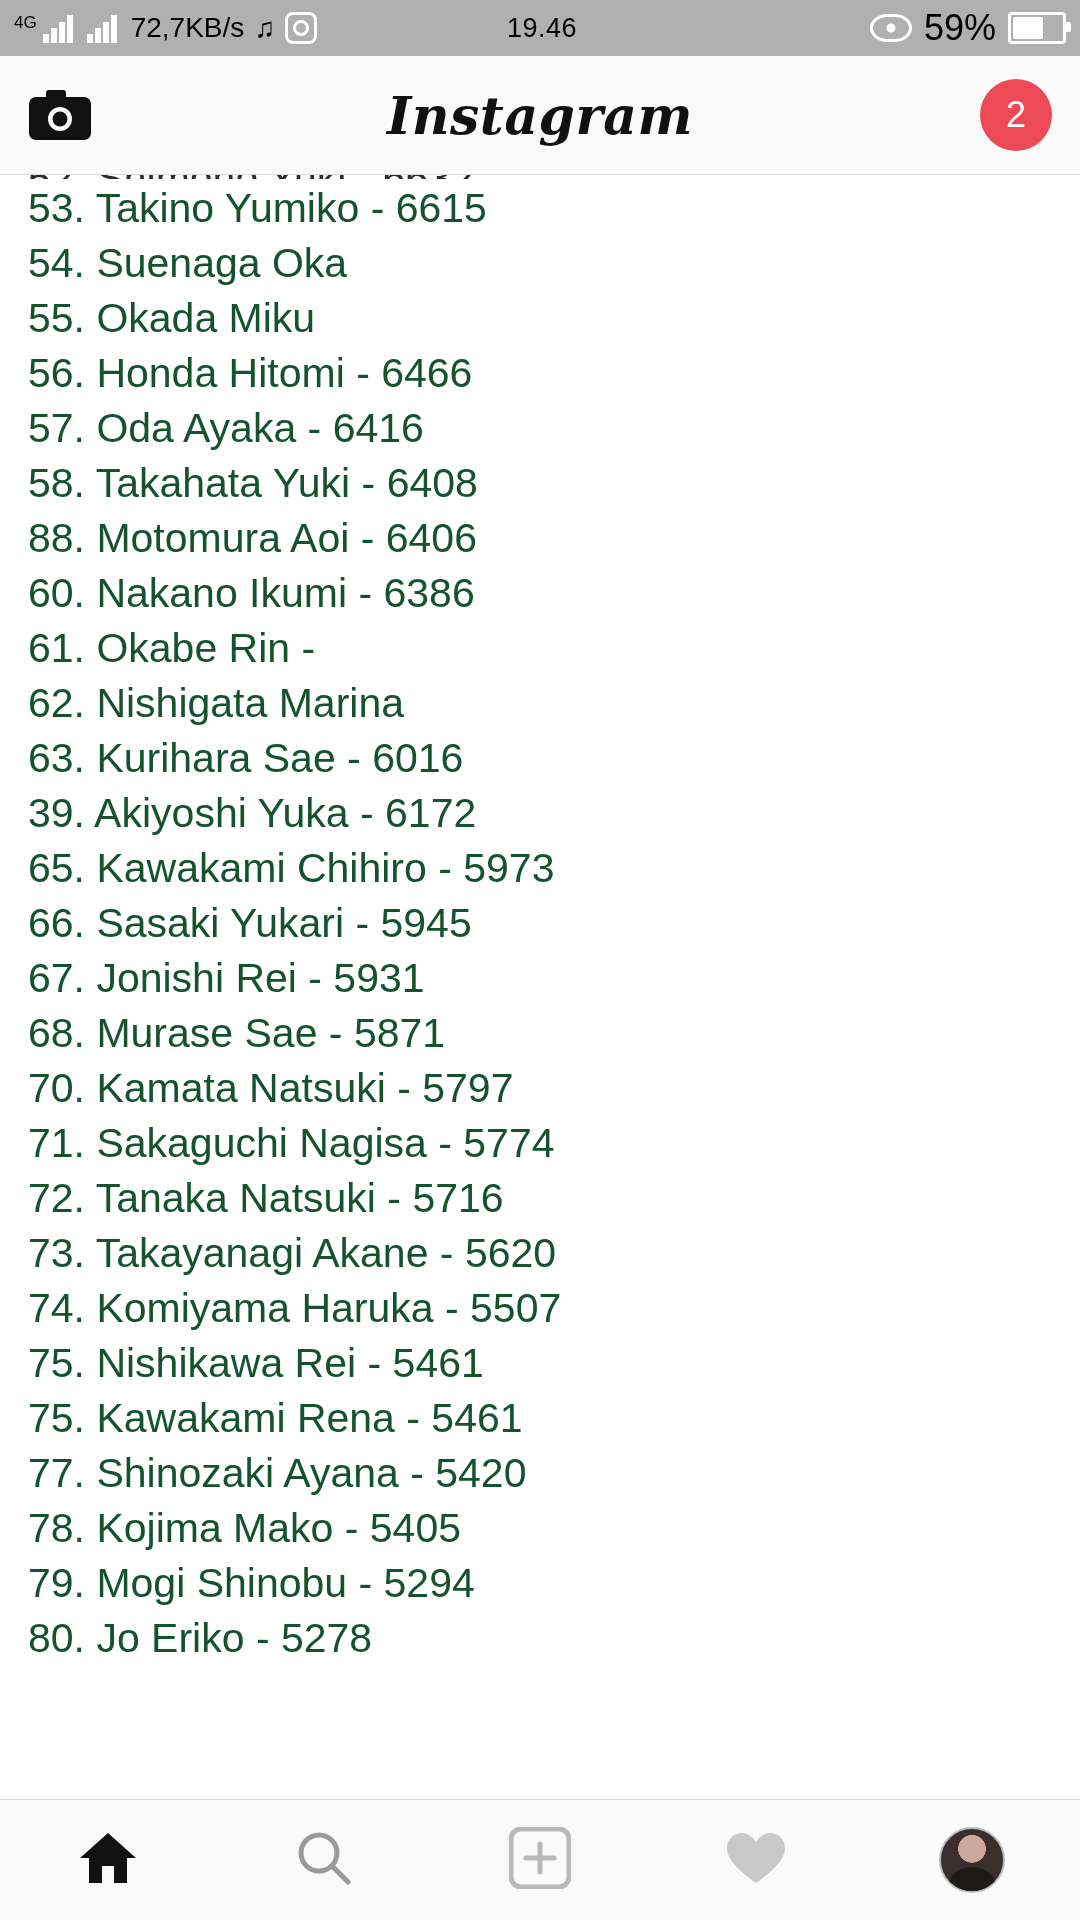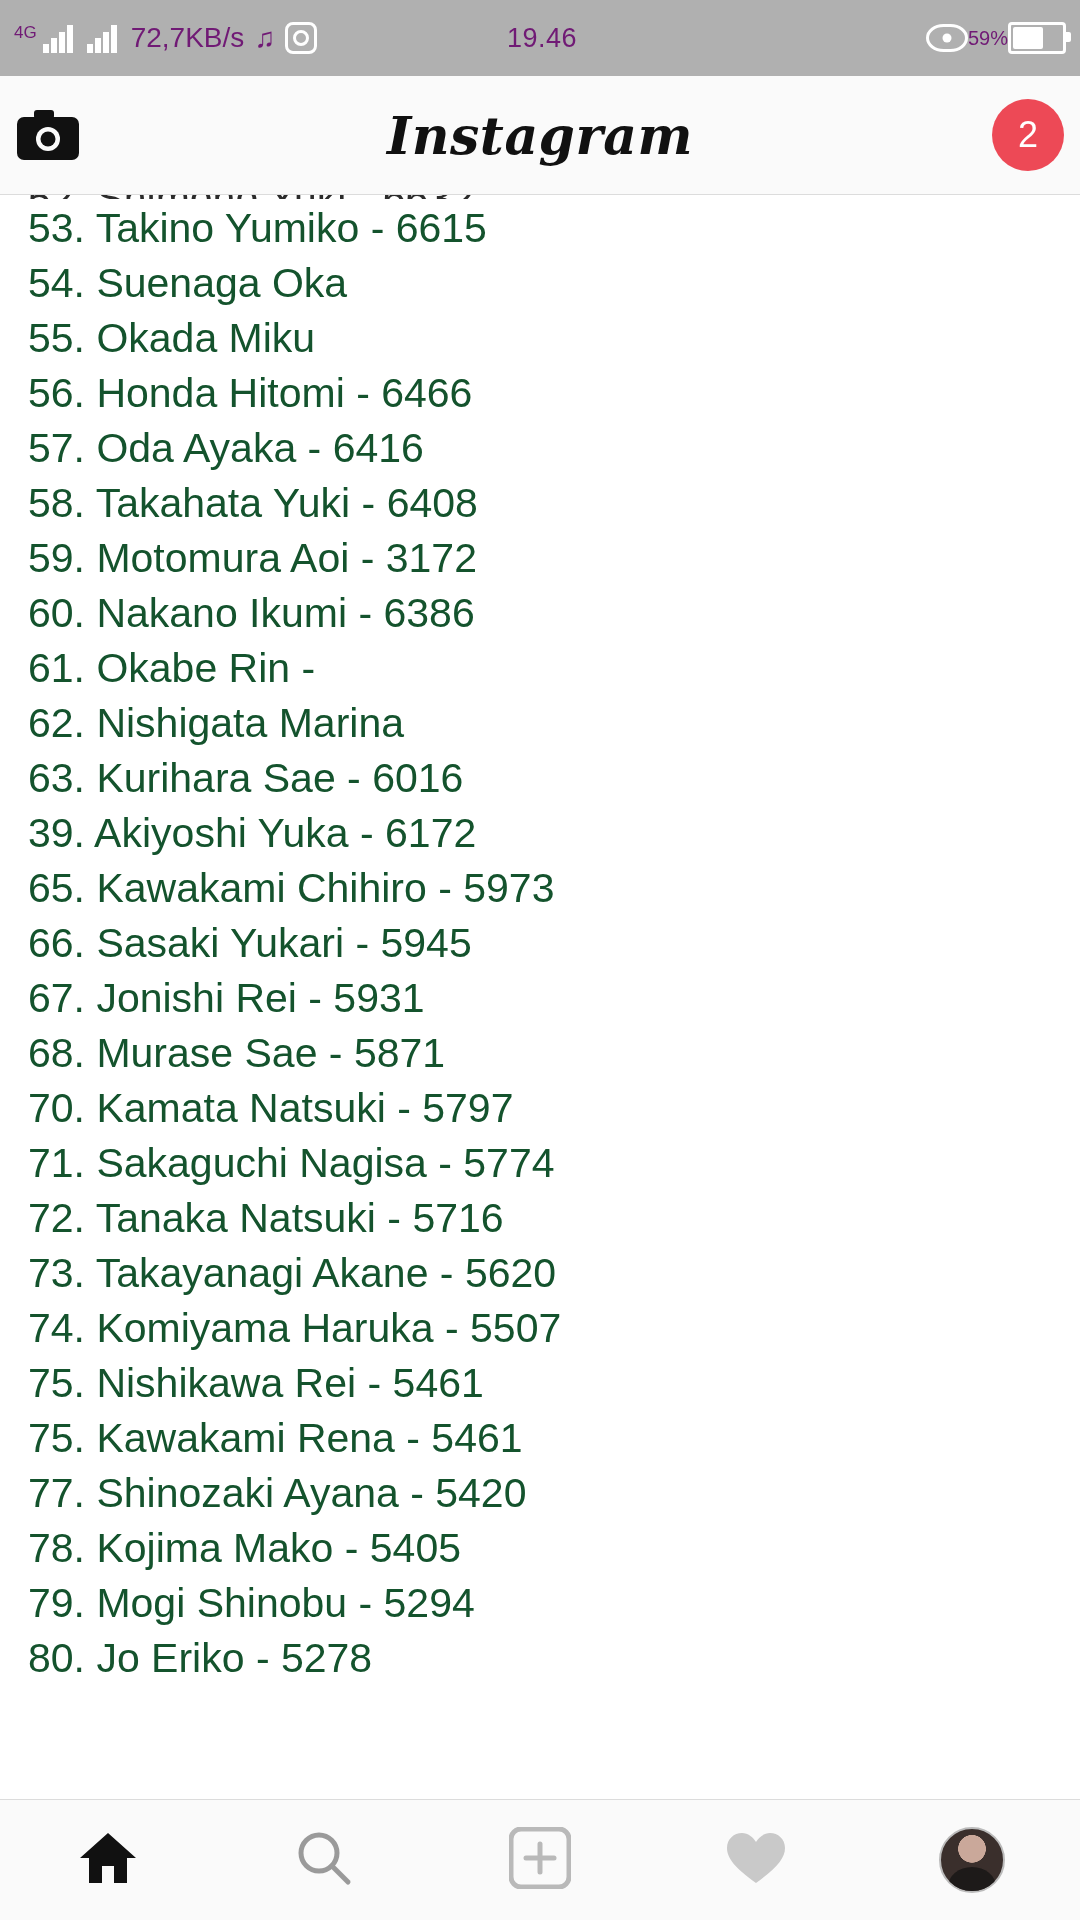--- a/index.html
+++ b/index.html
@@ -20,45 +20,46 @@
     height: 1920px;
     background: #ffffff;
     display: flex;
     flex-direction: column;
   }
 
   
   .status-bar {
     height: 56px;
     background: #b0b0b0;
-    color: #701a75;
-    display: flex;
-    align-items: center;
-    padding: 10px 14px;
+    color: #000000;
+    display: flex;
+    align-items: center;
+    padding: 0 14px;
     flex: 0 0 auto;
     position: relative;
   }
   .status-left {
     display: flex;
     align-items: center;
     gap: 10px;
   }
   .status-center {
     position: absolute;
     left: 4px; right: 0;
     text-align: center;
     font-size: 27px;
     letter-spacing: 0.5px;
     pointer-events: none;
   }
   .status-right {
     margin-left: auto;
     display: flex;
     align-items: center;
-    font-size: 20px;
+    gap: 12px;
+    font-size: 36px;
   }
   .sig {
     display: inline-block;
     position: relative;
     width: 34px;
     height: 30px;
   }
   .sig i {
     position: absolute;
     bottom: 0;
@@ -136,21 +137,21 @@
     transform:translate(-50%,-50%);
   }
 
   
   .app-header {
     height: 118px;
     background: #fafafa;
     border-bottom: 1px solid #dcdcdc;
     display: flex;
     align-items: center;
-    padding: 0 16px;
+    padding: 0 28px;
     flex: 0 0 auto;
     position: relative;
   }
   .camera-icon svg { display:block; }
   .brand {
     position: absolute;
     left: 0; right: 0;
     text-align: center;
     font-family: "DejaVu Serif", serif;
     font-style: italic;
@@ -283,21 +284,21 @@
 
   <div class="content">
     <div class="list">
       <div class="row clipped">52. Shimono Yuki - 6632</div>
       <div class="row">53. Takino Yumiko - 6615</div>
       <div class="row">54. Suenaga Oka</div>
       <div class="row">55. Okada Miku</div>
       <div class="row">56. Honda Hitomi - 6466</div>
       <div class="row">57. Oda Ayaka - 6416</div>
       <div class="row">58. Takahata Yuki - 6408</div>
-      <div class="row">59. Motomura Aoi - 3172</div>
+      <div class="row">88. Motomura Aoi - 6406</div>
       <div class="row">60. Nakano Ikumi - 6386</div>
       <div class="row">61. Okabe Rin -</div>
       <div class="row">62. Nishigata Marina</div>
       <div class="row">63. Kurihara Sae - 6016</div>
       <div class="row">39. Akiyoshi Yuka - 6172</div>
       <div class="row">65. Kawakami Chihiro - 5973</div>
       <div class="row">66. Sasaki Yukari - 5945</div>
       <div class="row">67. Jonishi Rei - 5931</div>
       <div class="row">68. Murase Sae - 5871</div>
       <div class="row">70. Kamata Natsuki - 5797</div>

